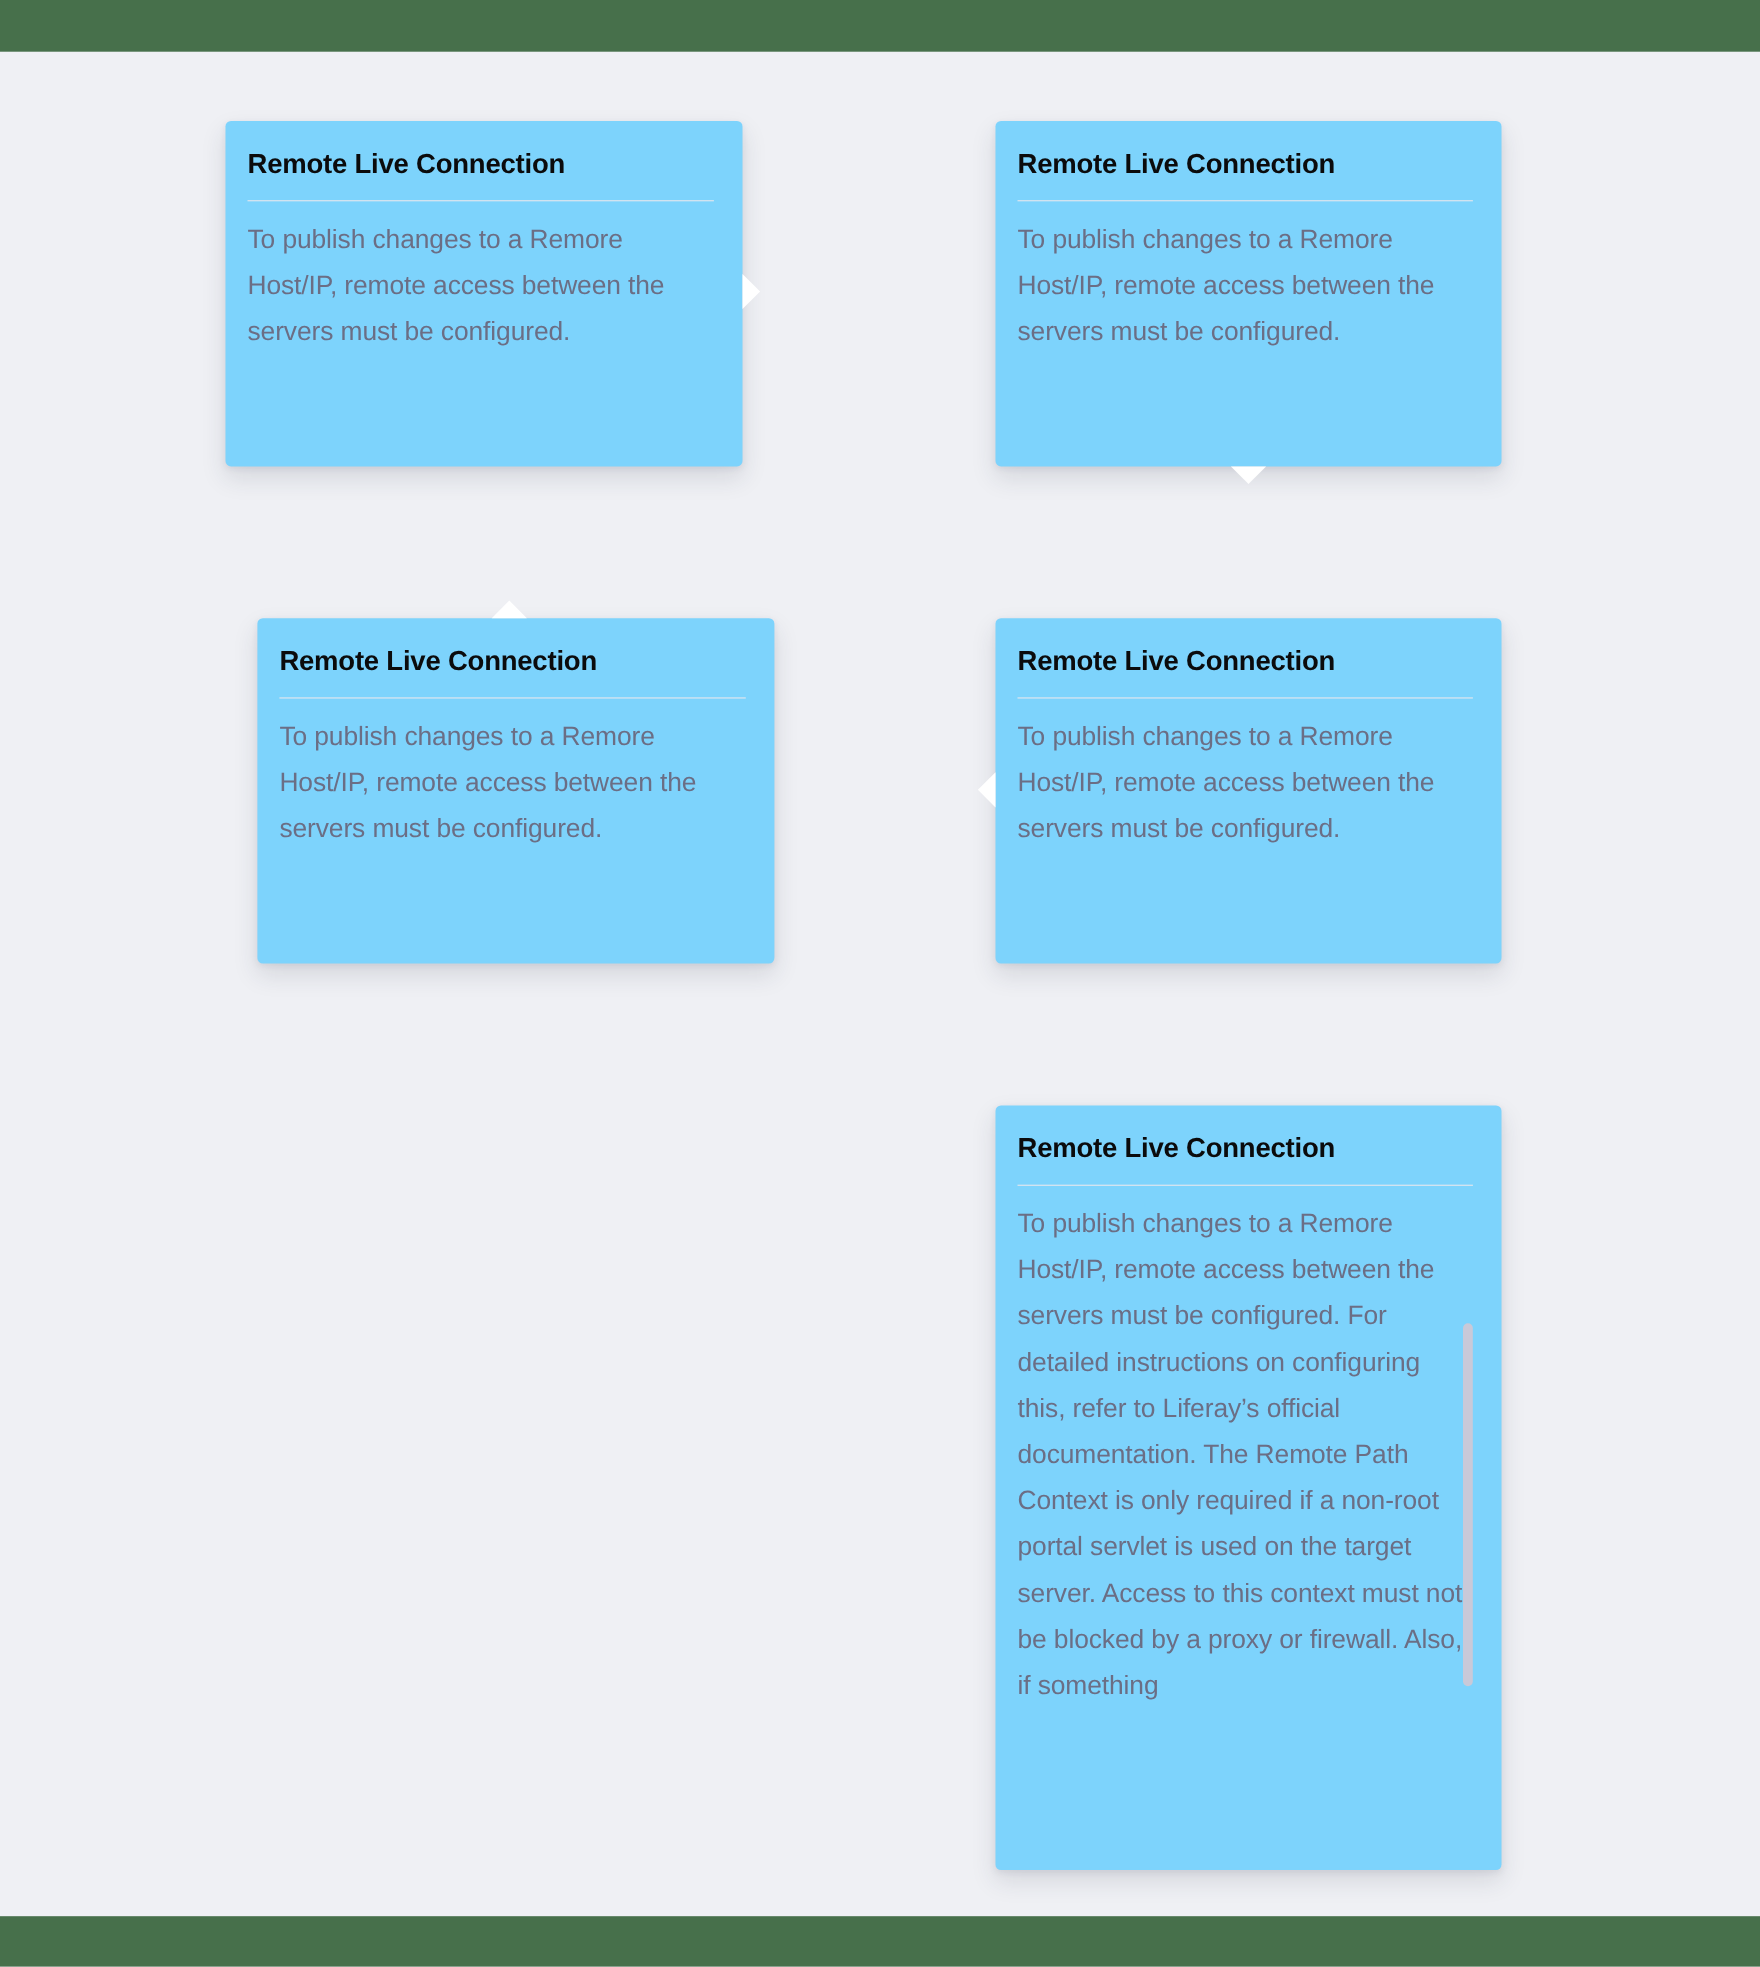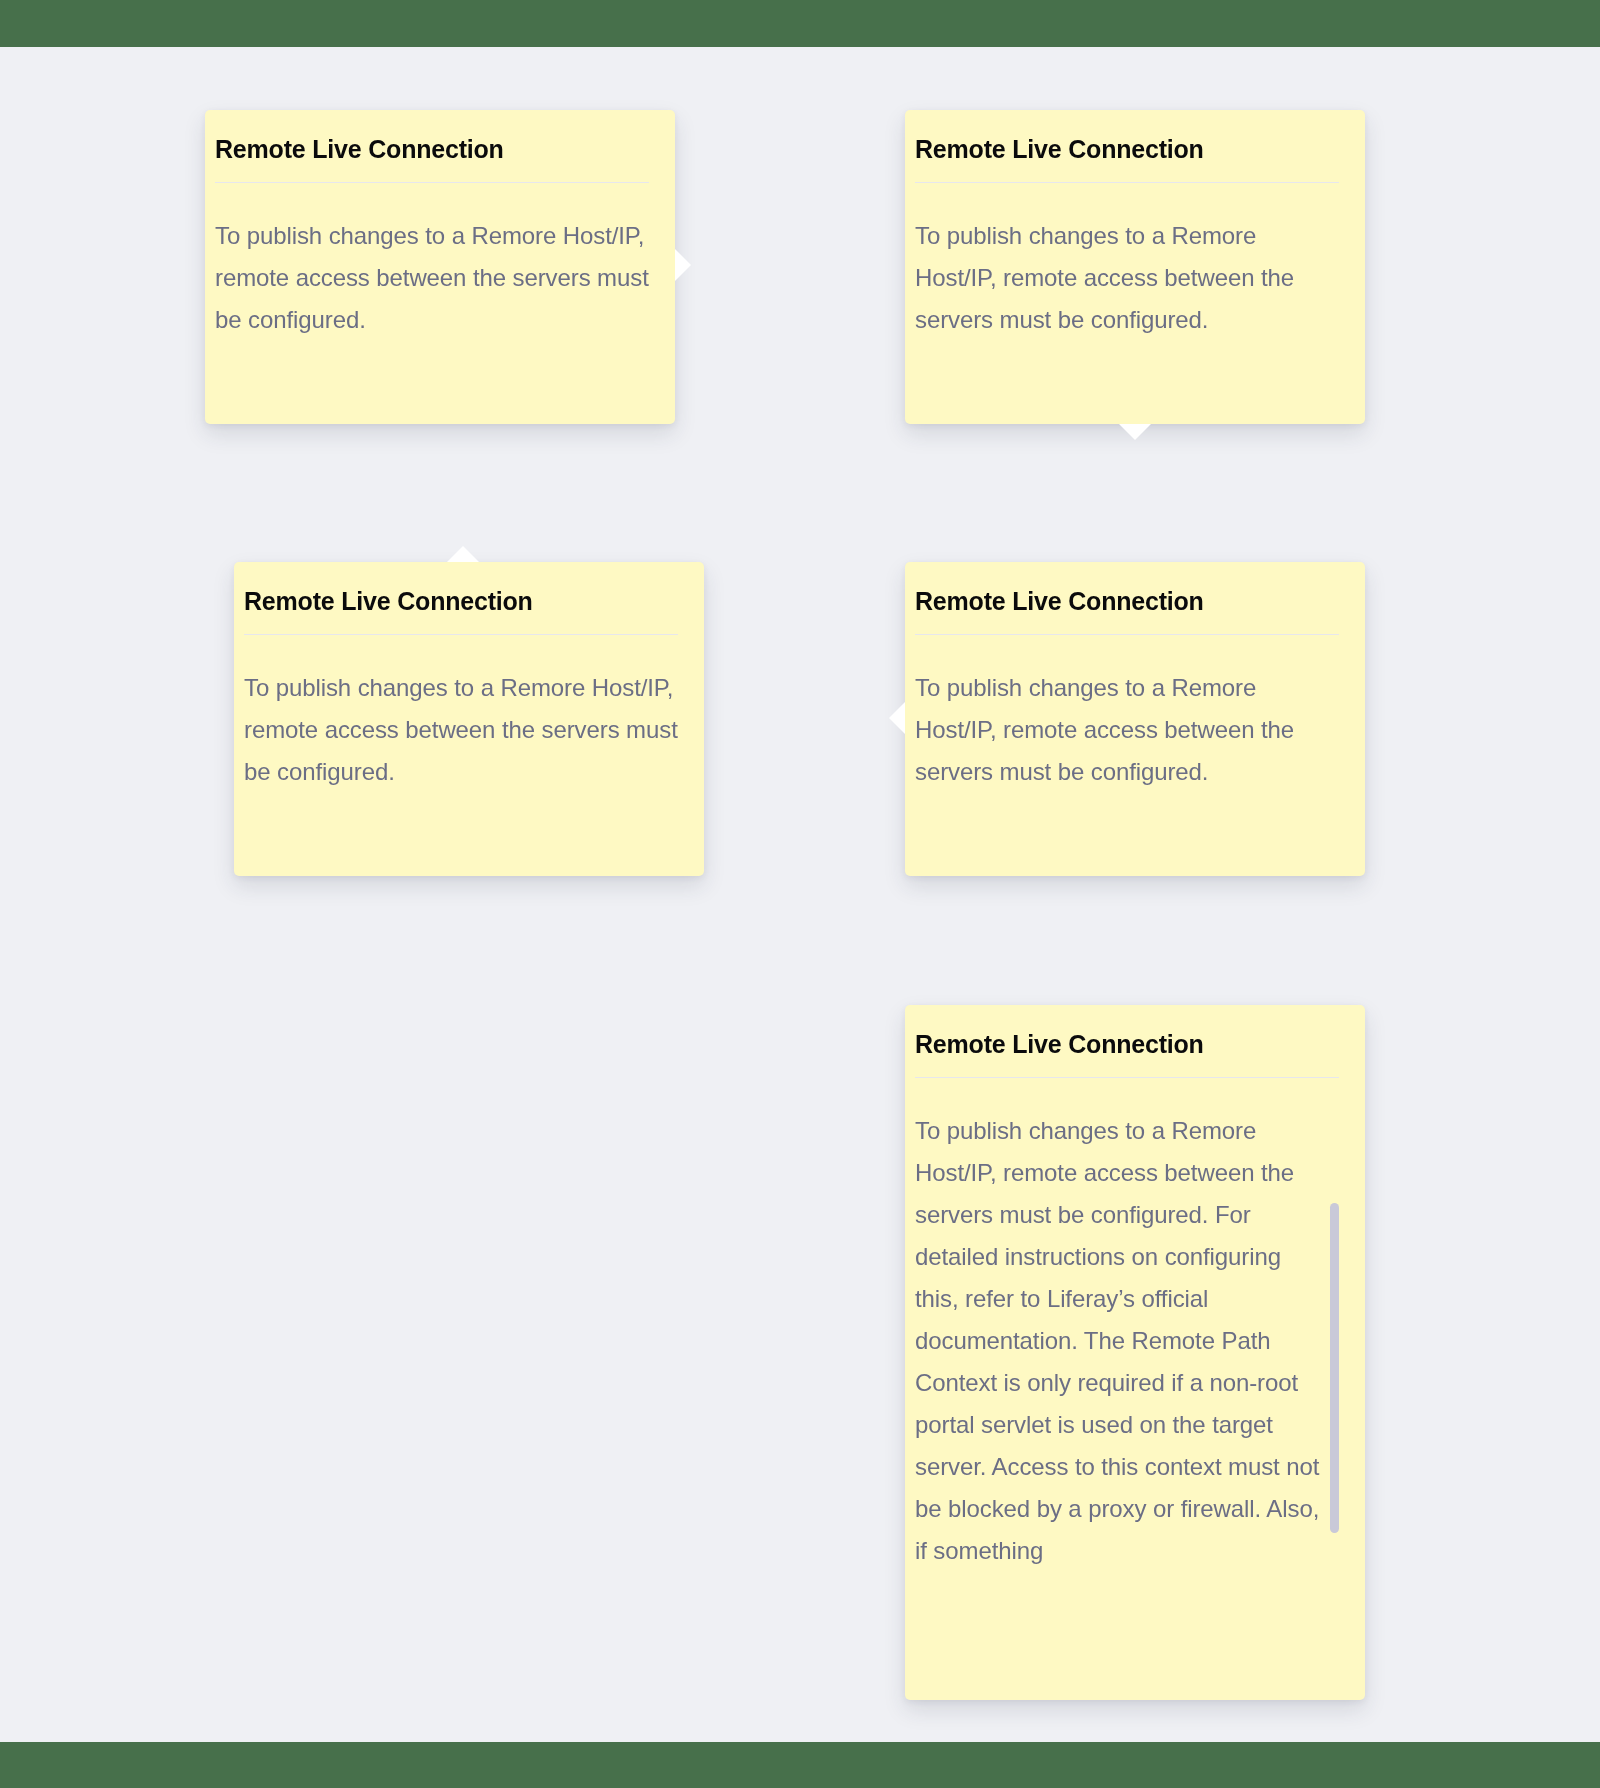--- a/index.html
+++ b/index.html
@@ -24,25 +24,25 @@
   .band-bottom { top: 1742px; height: 46px; }
 
   .stage {
     position: absolute;
     inset: 0;
   }
 
   
   .popover {
     position: absolute;
-    background: #fef9c3;
+    background: #7dd3fc;
     border-radius: 5px;
     box-shadow: 0 10px 22px rgba(39, 44, 71, 0.13),
                 0 2px 6px rgba(39, 44, 71, 0.07);
-    padding: 24px 26px 26px 10px;
+    padding: 24px 26px 26px 20px;
   }
 
   .pop-title {
     font-size: 25px;
     line-height: 1.22;
     font-weight: 700;
     color: #0b0b0c;
     letter-spacing: -0.2px;
     white-space: nowrap;
   }
@@ -50,21 +50,21 @@
   .pop-divider {
     height: 1px;
     background: #e7e7ed;
     margin: 17px 0 0 0;
   }
 
   .pop-body {
     font-size: 24px;
     line-height: 42px;
     color: #6b6e85;
-    margin-top: 32px;
+    margin-top: 14px;
     letter-spacing: -0.1px;
   }
 
   
   .arrow {
     position: absolute;
     width: 0;
     height: 0;
   }
   .arrow-right {

